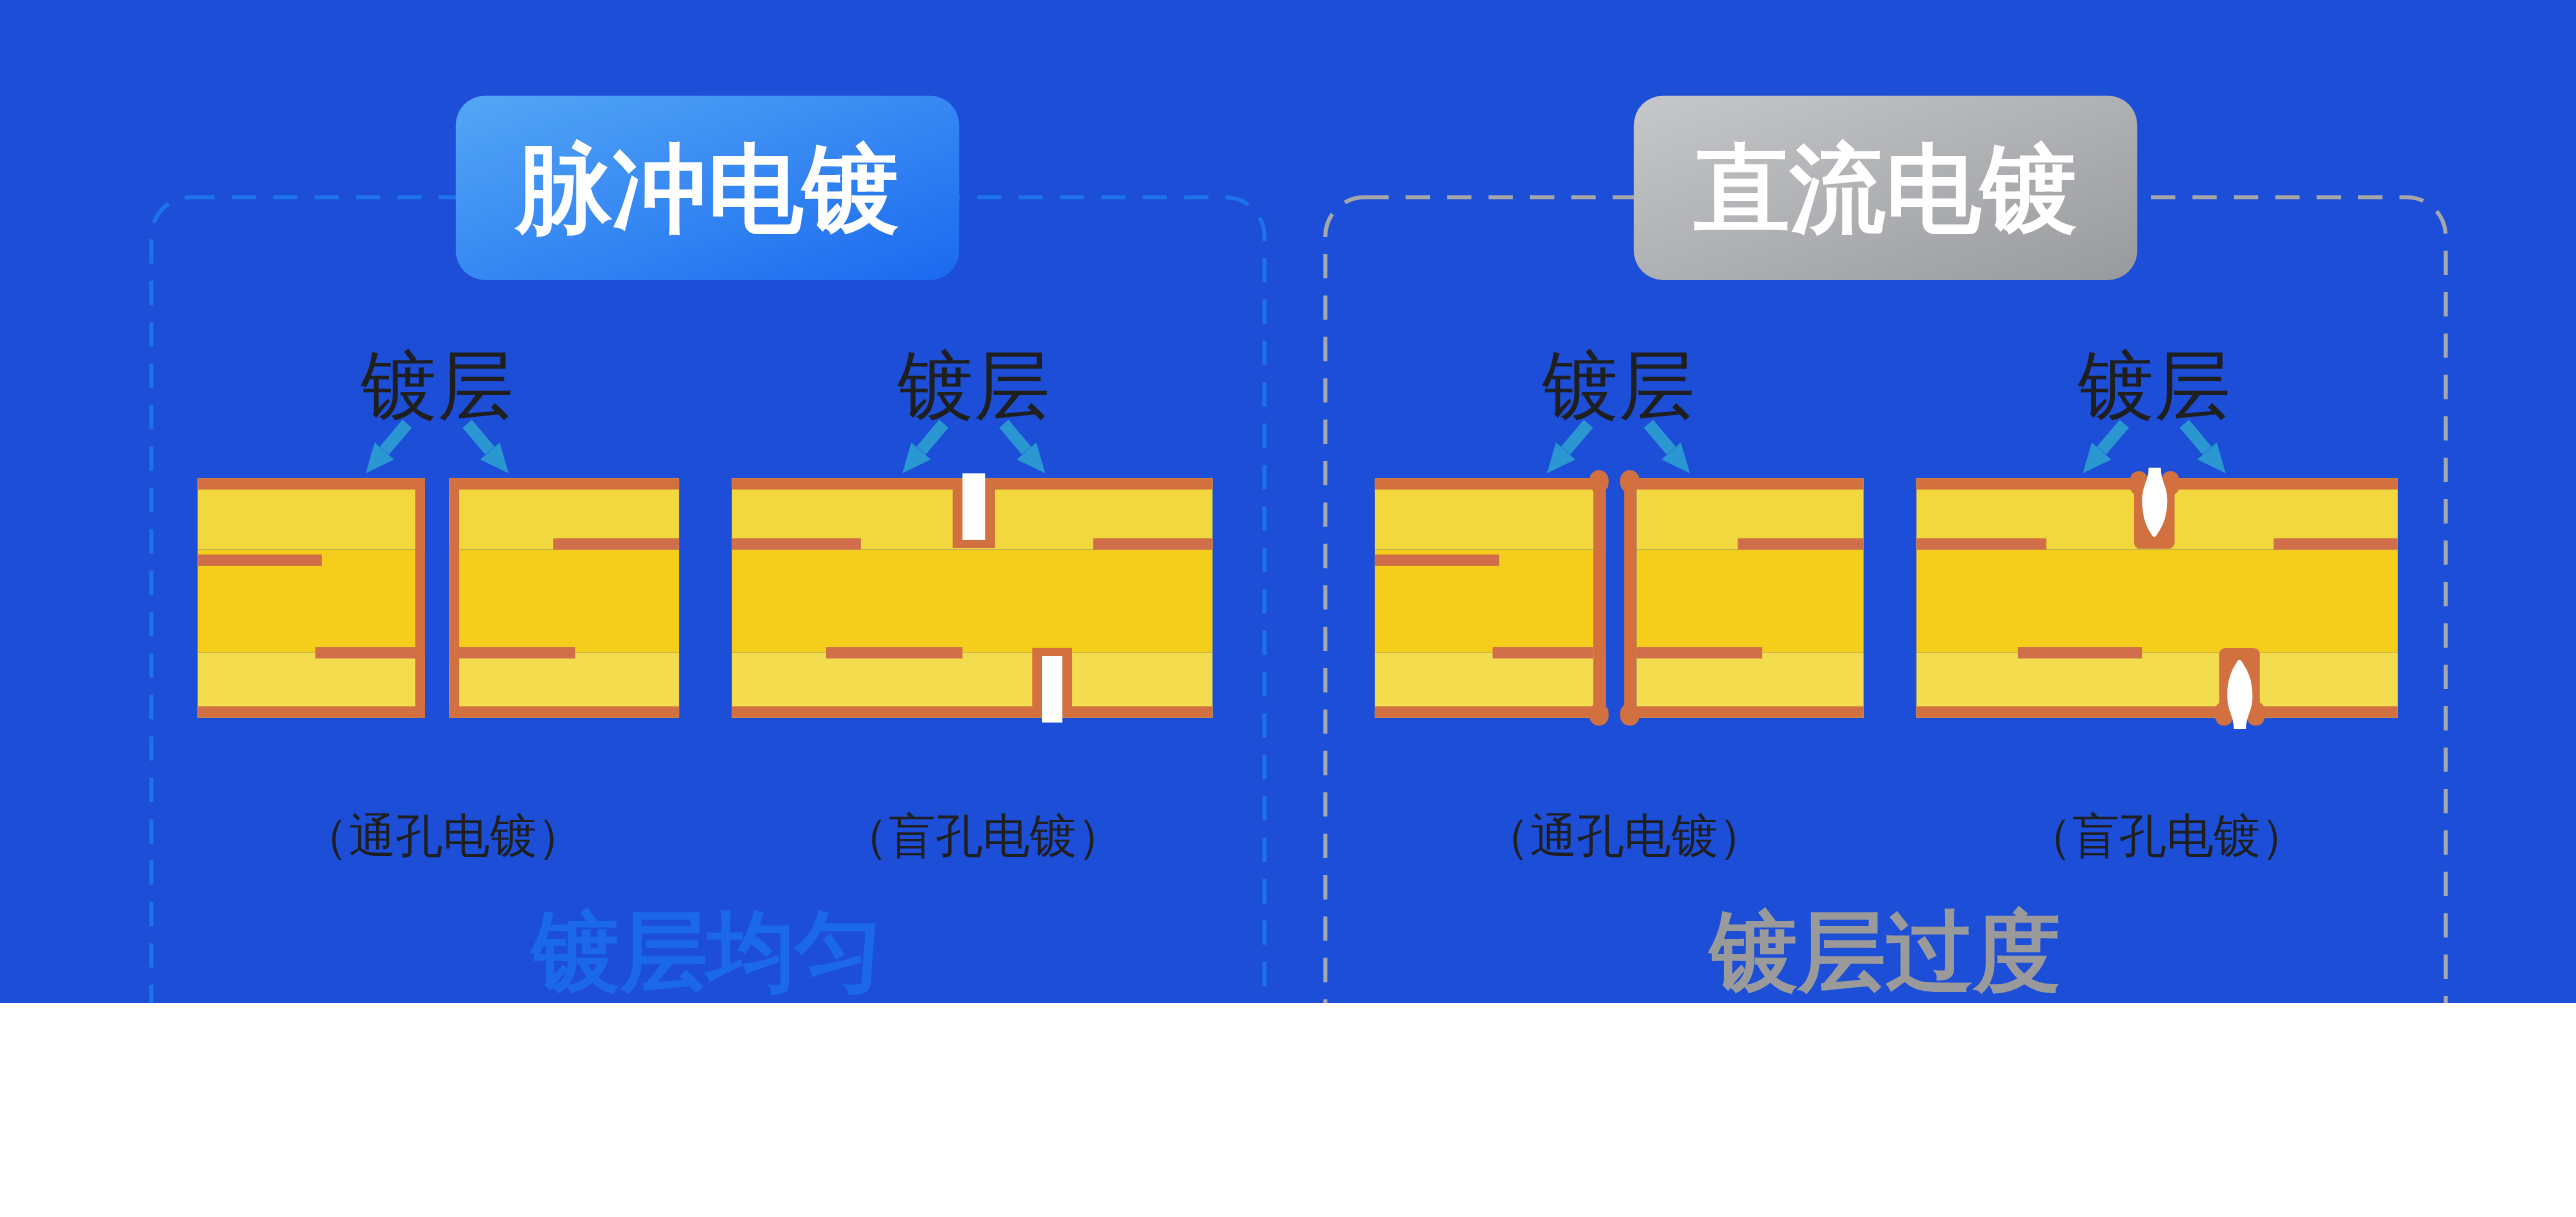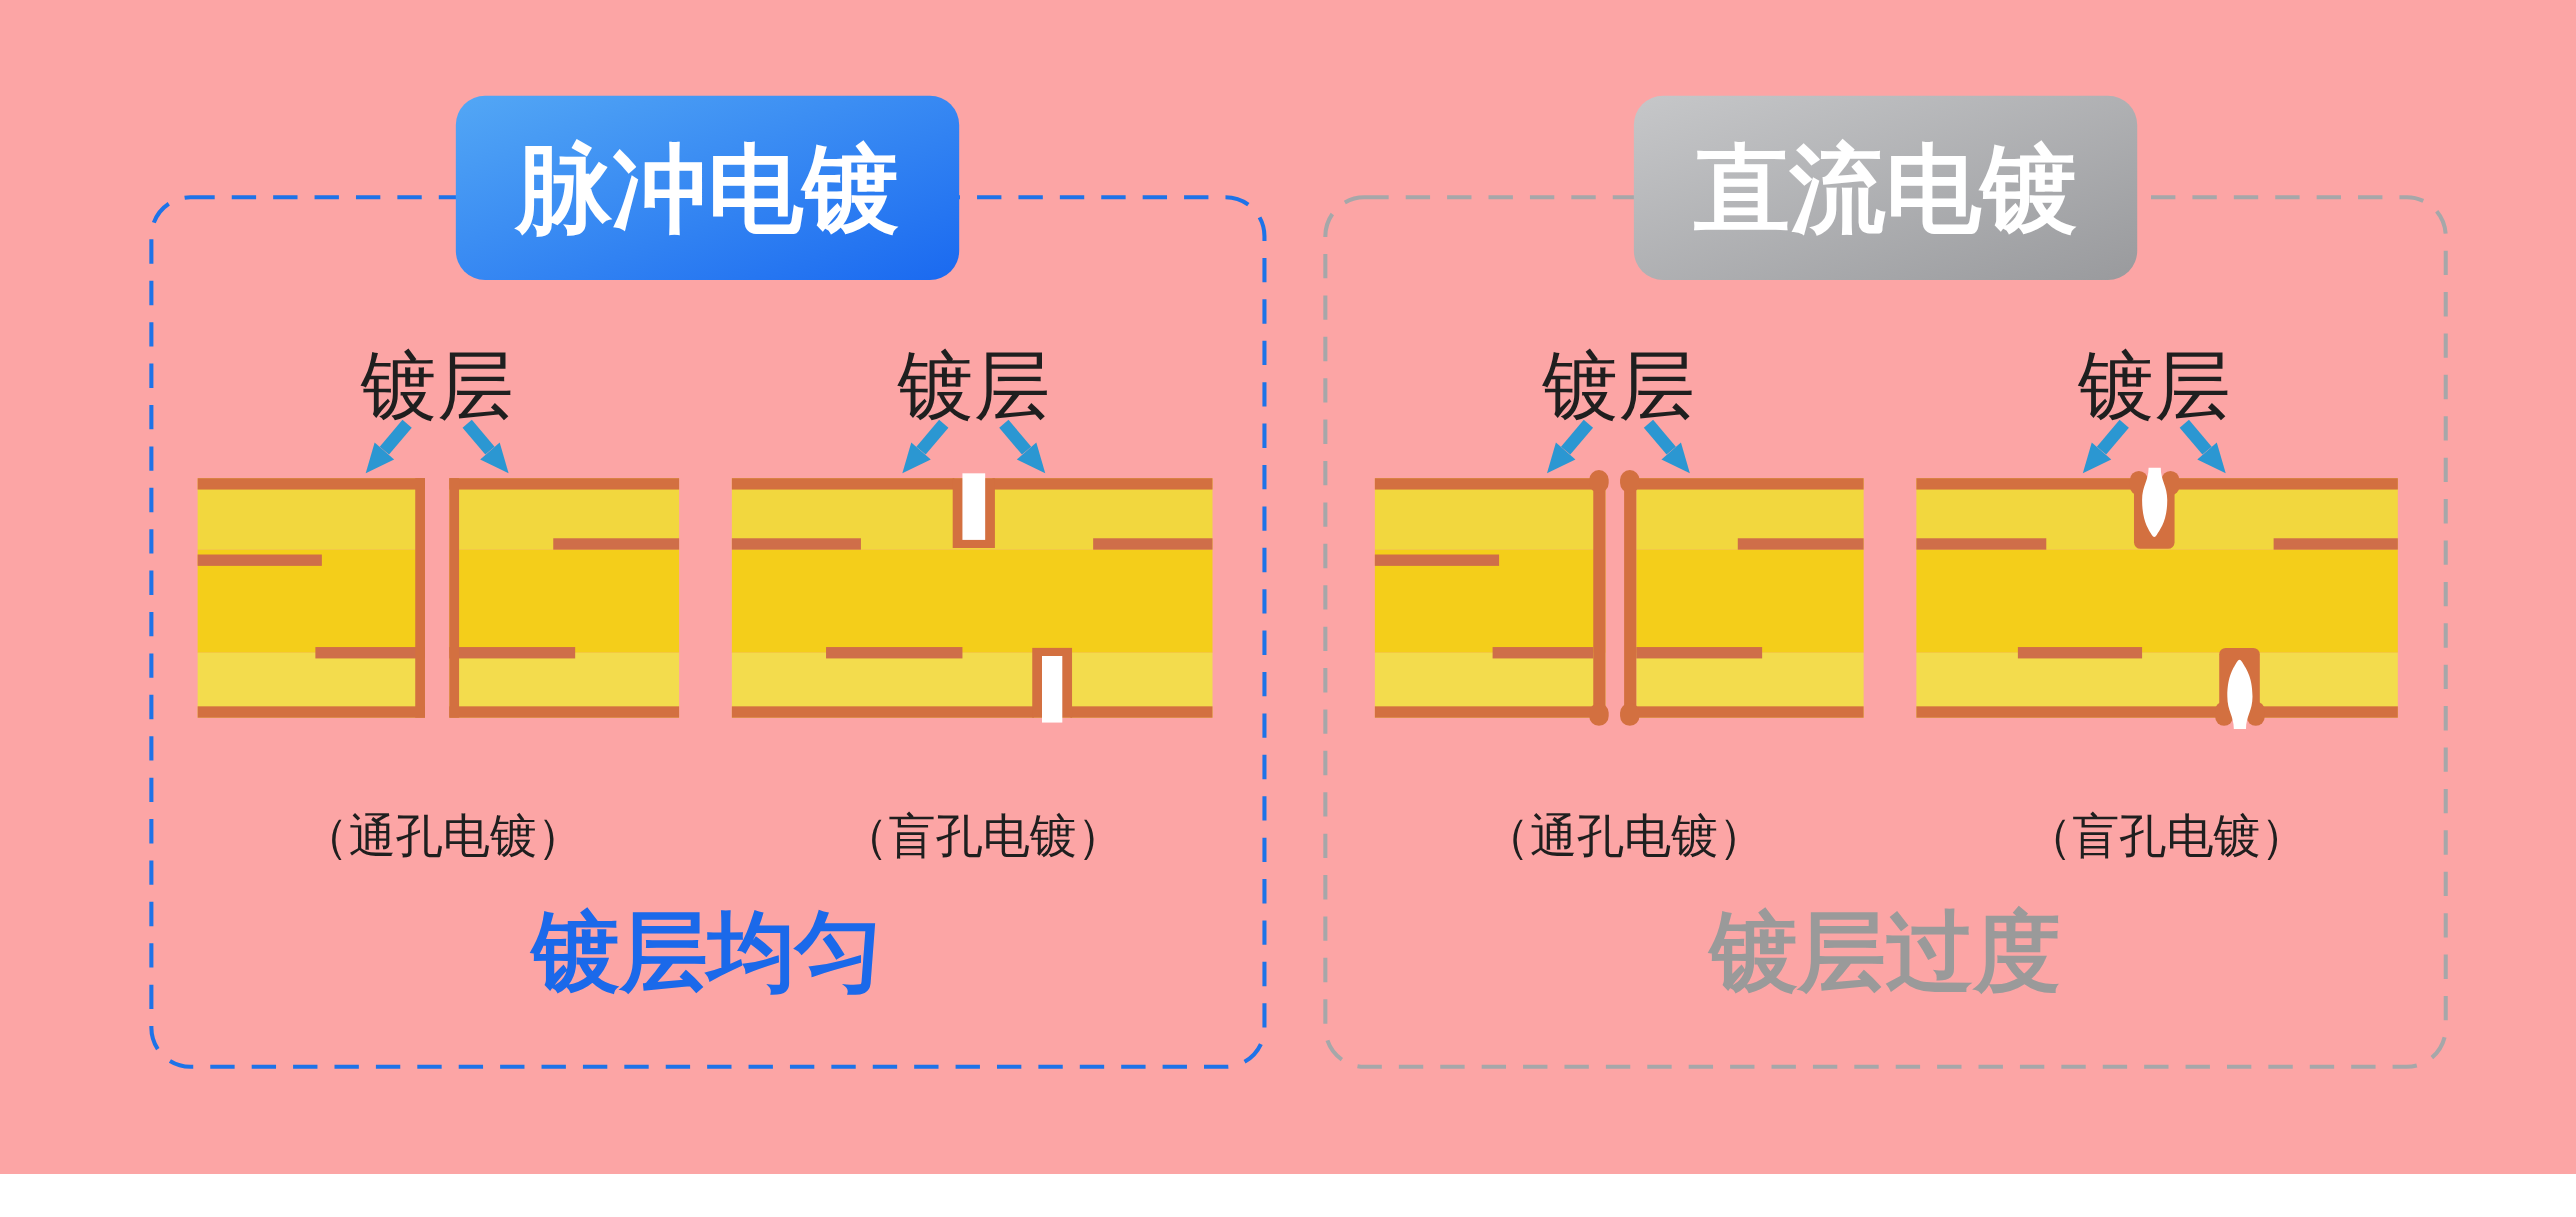--- a/index.html
+++ b/index.html
@@ -1,16 +1,16 @@
 <!DOCTYPE html>
 <html style="--copper: #D37040; --trace: #CF6E49; --band1: #F2D73E; --band2: #F4CE1A; --band3: #F3DC4D; --arrow: #2B97D2; --text_dark: #1F1F1F; --white: #FFFFFF; --border_pulse: #1E73E8; --border_dc: #A6A7A9; --badge_pulse_start: #53A7F5; --badge_pulse_end: #1A69F0; --badge_dc_start: #C6C7C9; --badge_dc_end: #999A9D; --slogan_pulse: #1B69EA; --slogan_dc: #9A9A9A;font-size:13px"><head>
 <meta charset="utf-8">
 <style>
   html,body{margin:0;padding:0;background:#ffffff;}
-  .stage{width:2576px;height:1174px;position:relative;background:#fca5a5;}
+  .stage{width:2576px;height:1003px;position:relative;background:#1d4ed8;}
   svg{display:block;}
   text{font-family:"Liberation Sans","DejaVu Sans",sans-serif;}
   .panel{fill:none;stroke-width:5;stroke-dasharray:30 21;}
   .band1{fill:var(--band1);}
   .band2{fill:var(--band2);}
   .band3{fill:var(--band3);}
   .copper{fill:var(--copper);}
   .trace{fill:var(--trace);}
   .void{fill:var(--white);}
   .arrow-shaft{stroke:var(--arrow);stroke-width:15;fill:none;}

